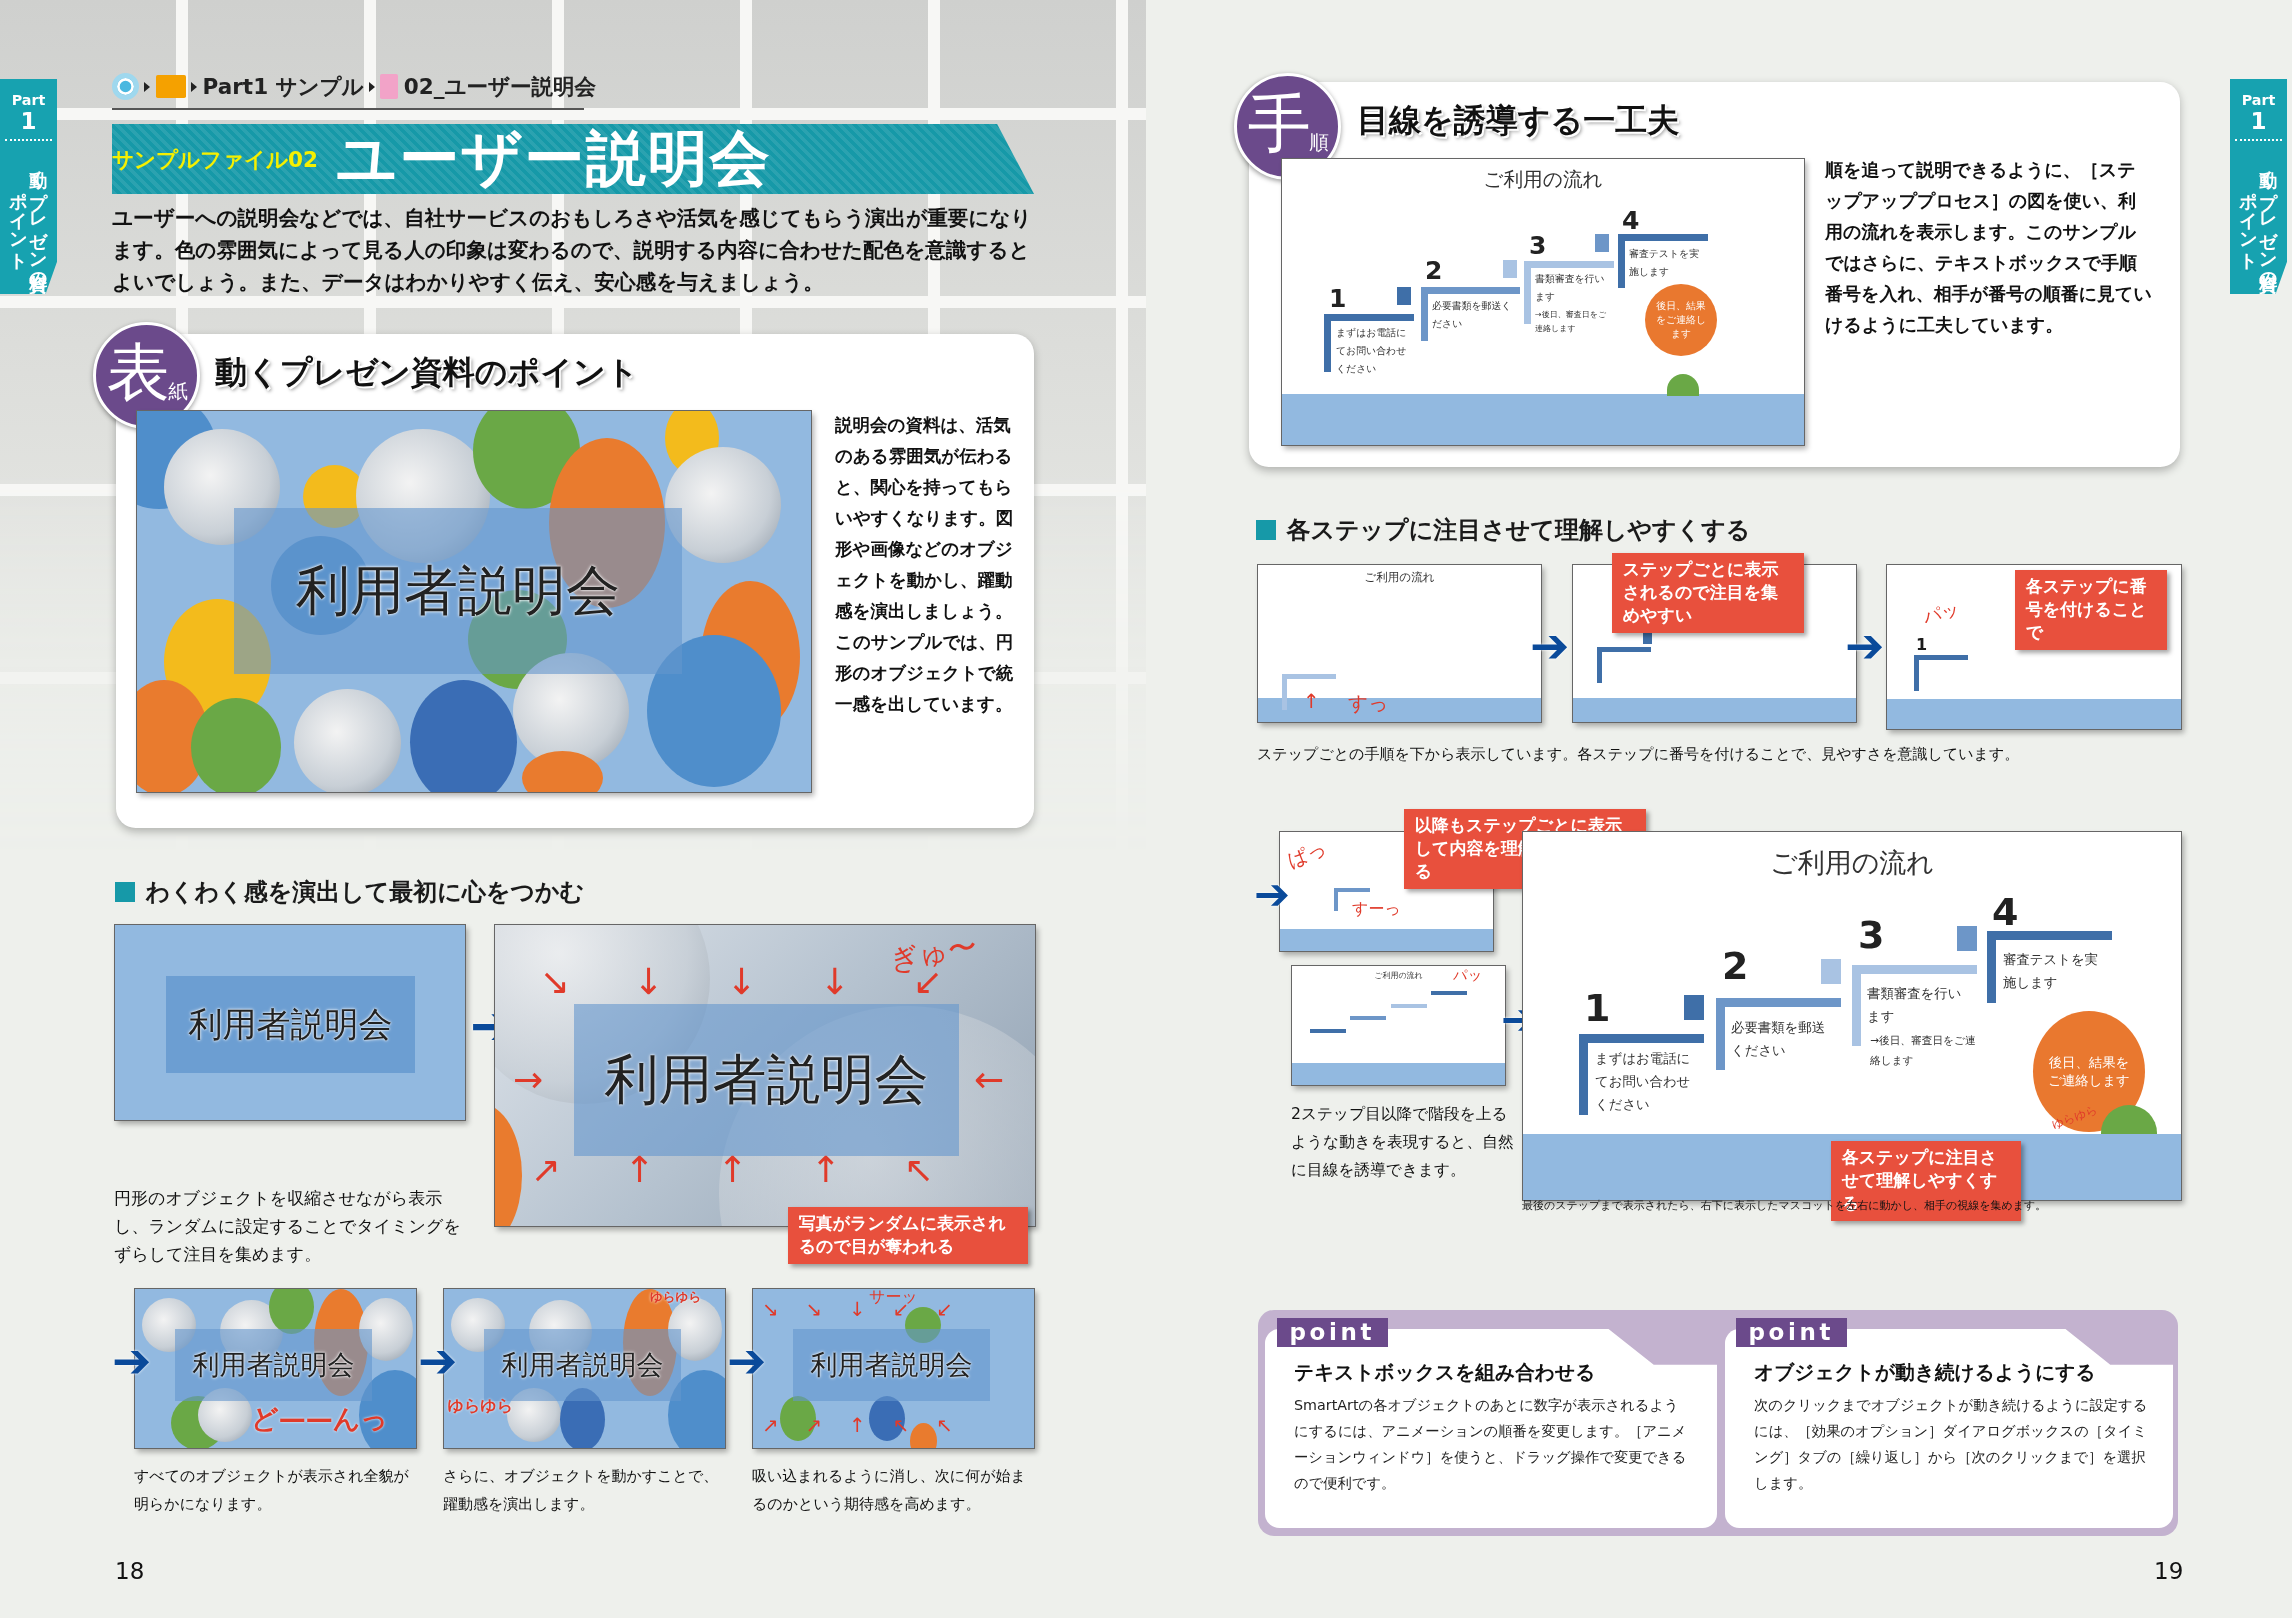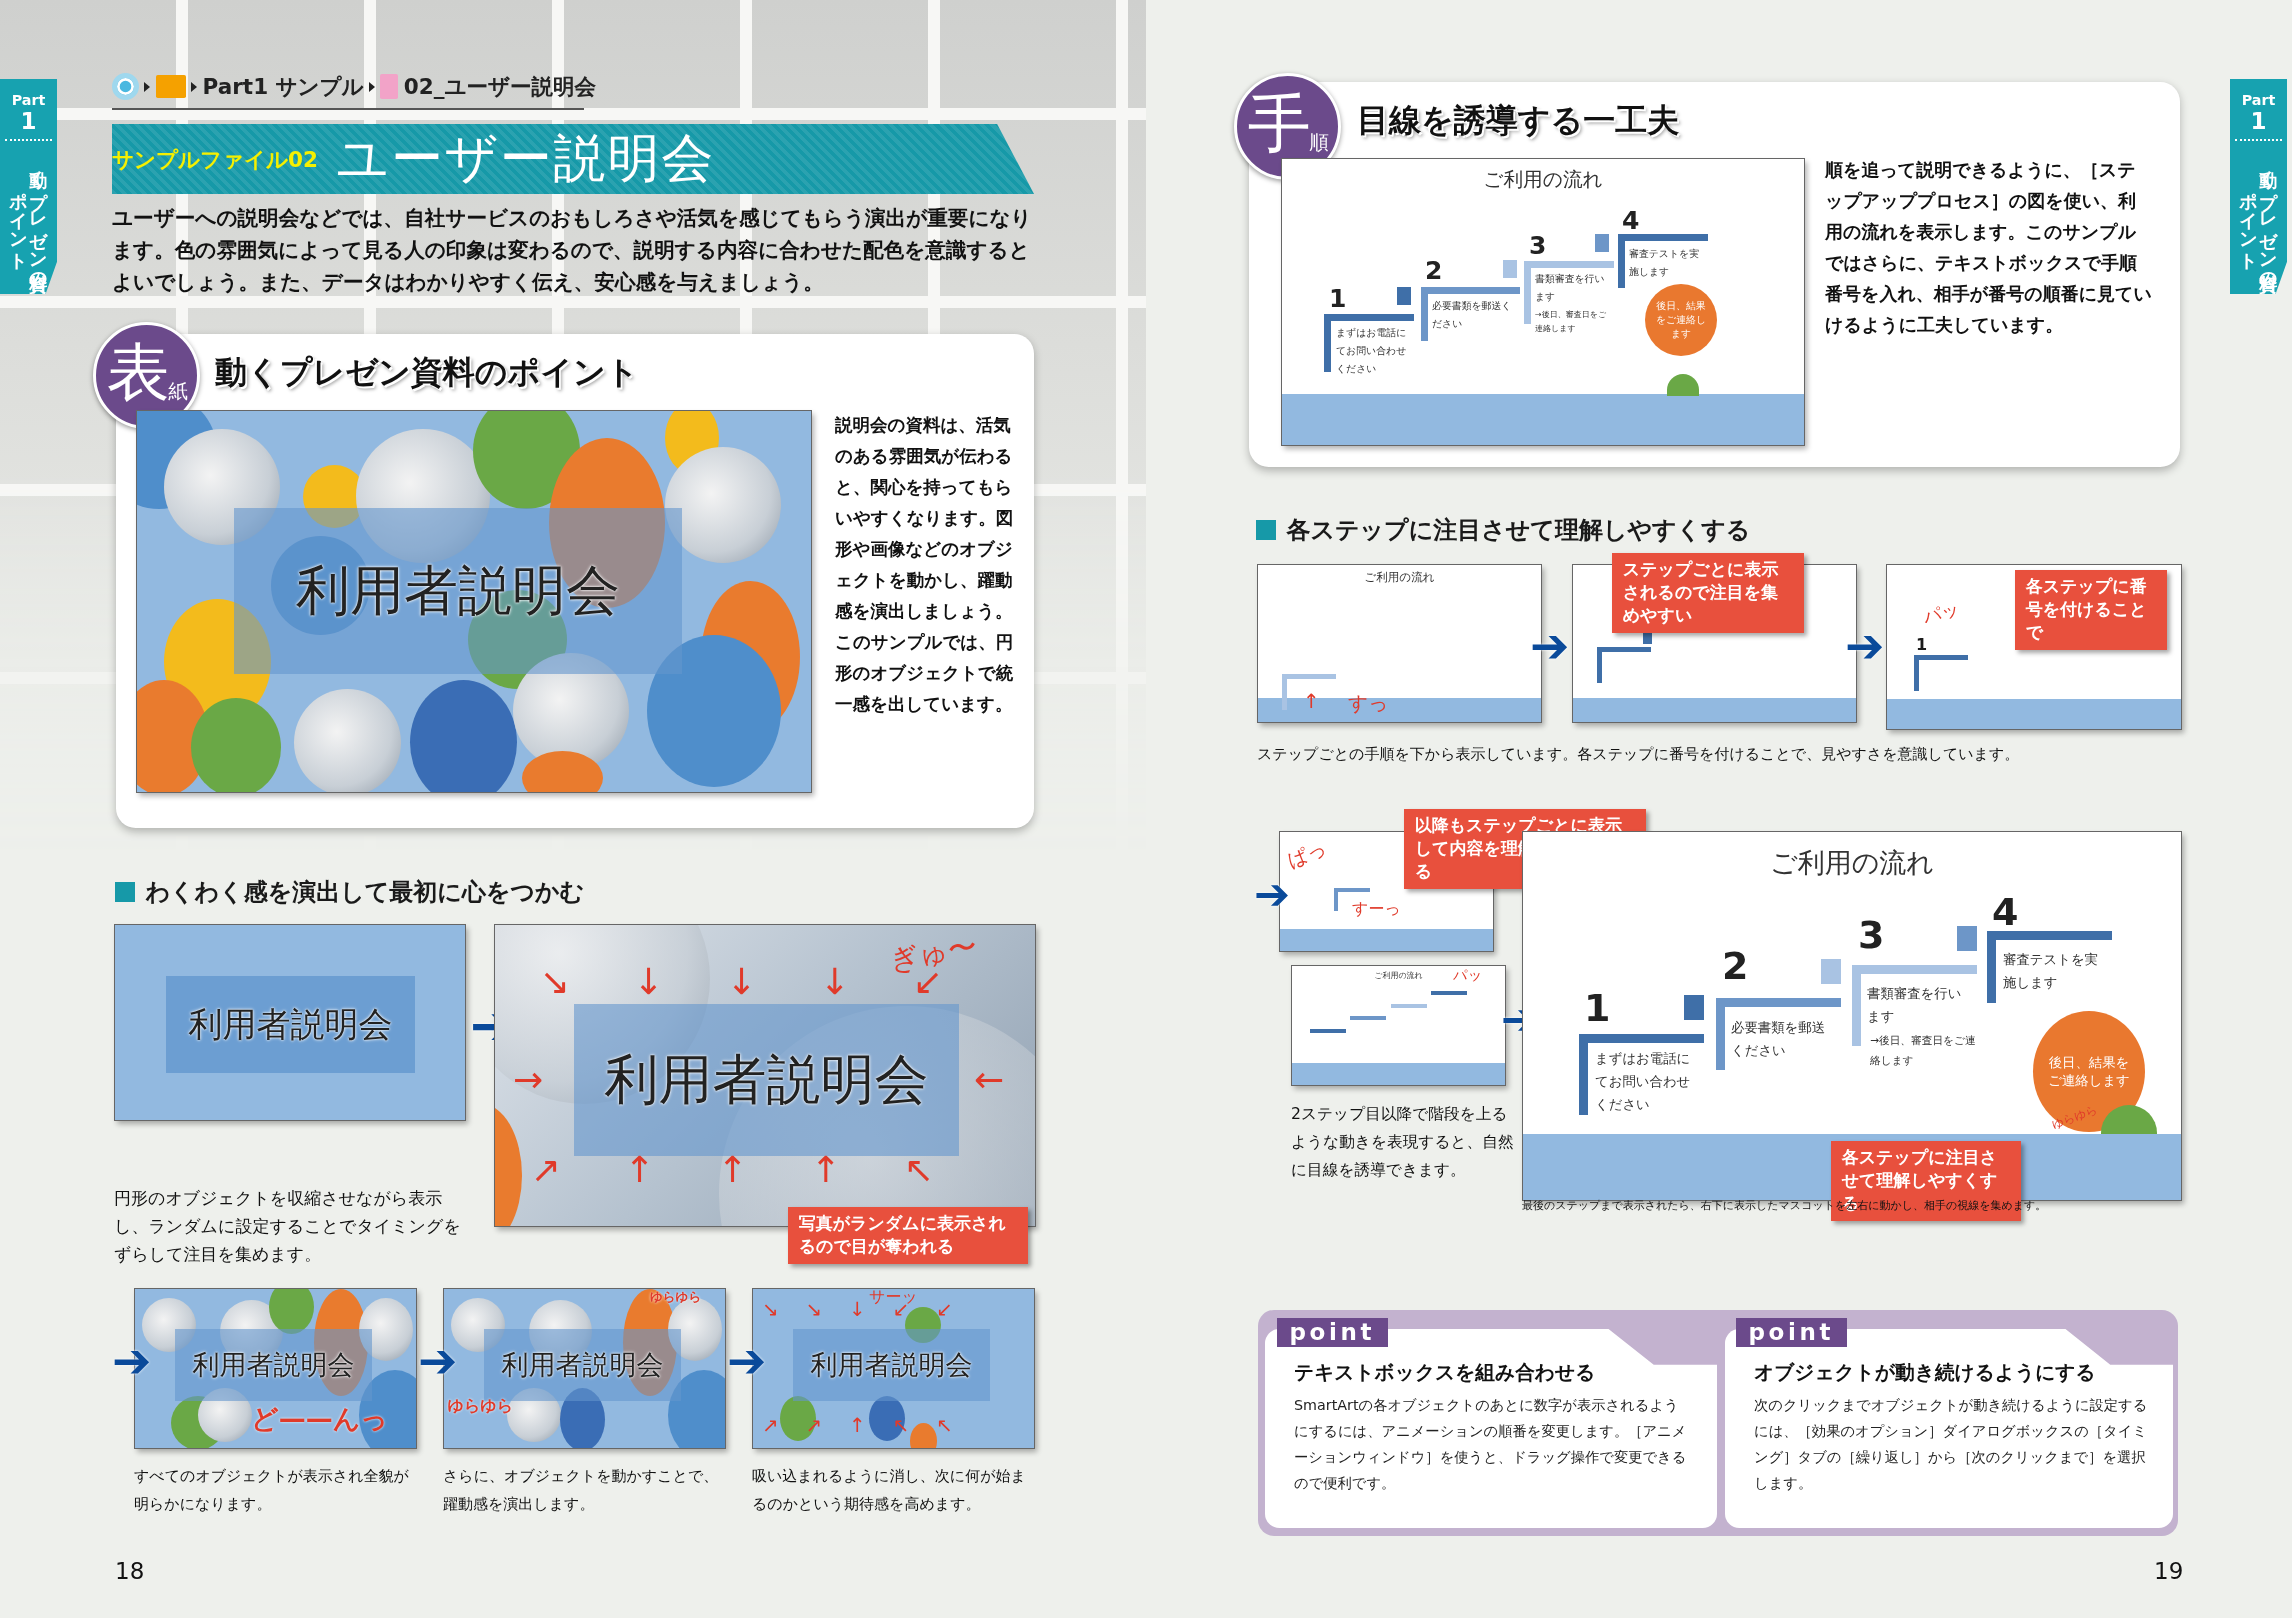--- a/index.html
+++ b/index.html
@@ -16,21 +16,21 @@
 .side-tab .part b{font-size:23px}
 .side-tab .vt{writing-mode:vertical-rl;font-size:18px;font-weight:bold;margin:7.2px auto 0;height:143px;line-height:19.7px}
 .crumb{display:flex;align-items:center;gap:5.4px;font-size:21.5px;font-weight:bold;color:#222}
 .crumb .disc{width:27px;height:27px;border-radius:50%;background:#4ab8e0;border:5.4px solid #9fd8ee;box-shadow:inset 0 0 0 2.7px #fff}
 .crumb .tri{width:0;height:0;border-left:6.3px solid #222;border-top:5.4px solid transparent;border-bottom:5.4px solid transparent}
 .crumb .folder{width:30px;height:23px;background:#f5a100;border-radius:1.8px}
 .crumb .doc{width:18px;height:25px;background:#f2a3c8;border-radius:1.8px}
 .title-bar{position:absolute;left:112px;top:124px;width:922px;height:70px;background:#1699a8;
  background-image:repeating-linear-gradient(45deg,rgba(255,255,255,.09) 0 3.6px,transparent 3.6px 7.2px);clip-path:polygon(0 0,96% 0,100% 100%,0 100%);display:flex;align-items:center}
 .title-bar .sub{color:#f6f000;font-size:21.5px;font-weight:bold;}
-.title-bar .main{color:#fff;font-size:52px;font-weight:normal;margin-left:18px;letter-spacing:1.8px}
+.title-bar .main{color:#fff;font-size:60px;font-weight:bold;margin-left:18px;letter-spacing:1.8px}
 .lead{font-size:20.6px;font-weight:bold;line-height:32px;color:#111}
 .panel{position:absolute;background:#fff;border-radius:19.7px;box-shadow:0 3.6px 9px rgba(0,0,0,.25)}
 .badge{position:absolute;width:107px;height:107px;border-radius:50%;background:#6b4a8b;border:3.6px solid #fff;box-shadow:0 1.8px 5.4px rgba(0,0,0,.4);color:#fff}
 .badge .big{position:absolute;left:10.7px;top:7.2px;font-size:63px;line-height:81px}
 .badge .small{position:absolute;right:9px;bottom:21.5px;font-size:19.7px}
 .sec-title{font-size:32px;font-weight:bold;color:#111;text-shadow:1.8px 1.8px 0 #fff,-1.8px -1.8px 0 #fff,2.7px 2.7px 3.6px rgba(0,0,0,.4)}
 .h2{display:flex;align-items:center;gap:10.7px;font-size:24px;font-weight:bold}
 .h2 .sq{width:19.7px;height:19.7px;background:#1699a8}
 .body-txt{font-size:17px;line-height:28px;color:#111}
 .slide{position:absolute;overflow:hidden;border:0.9px solid #666;box-shadow:2.7px 3.6px 5.4px rgba(0,0,0,.3)}

